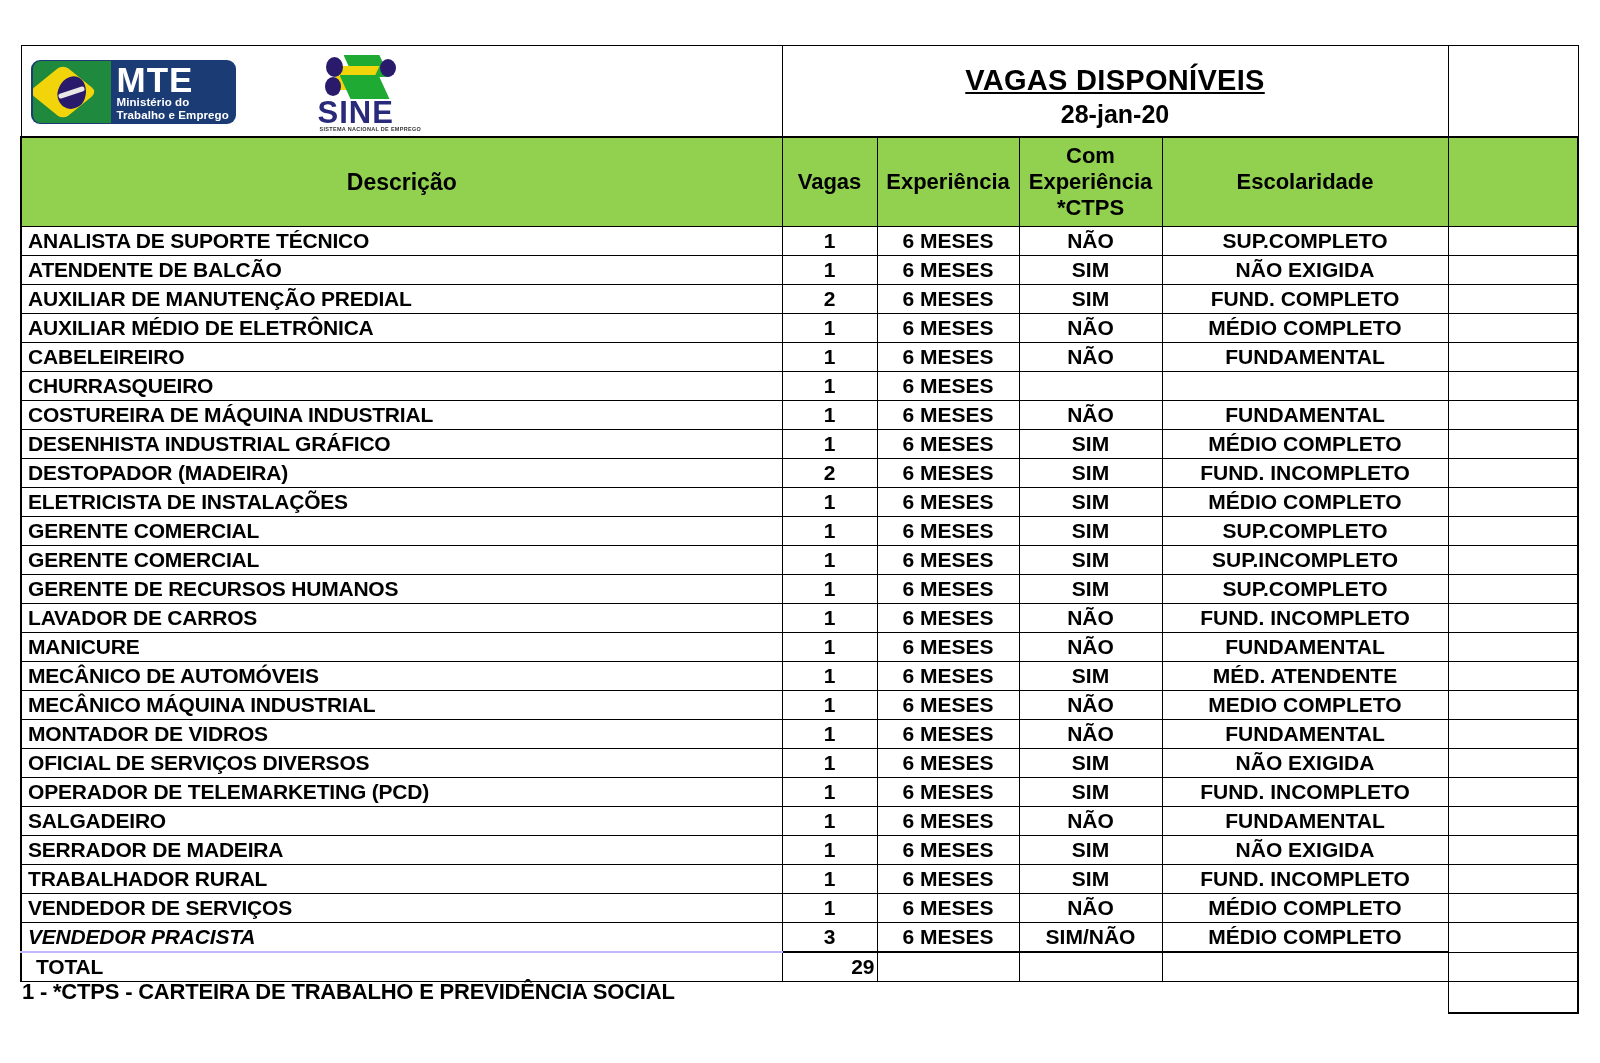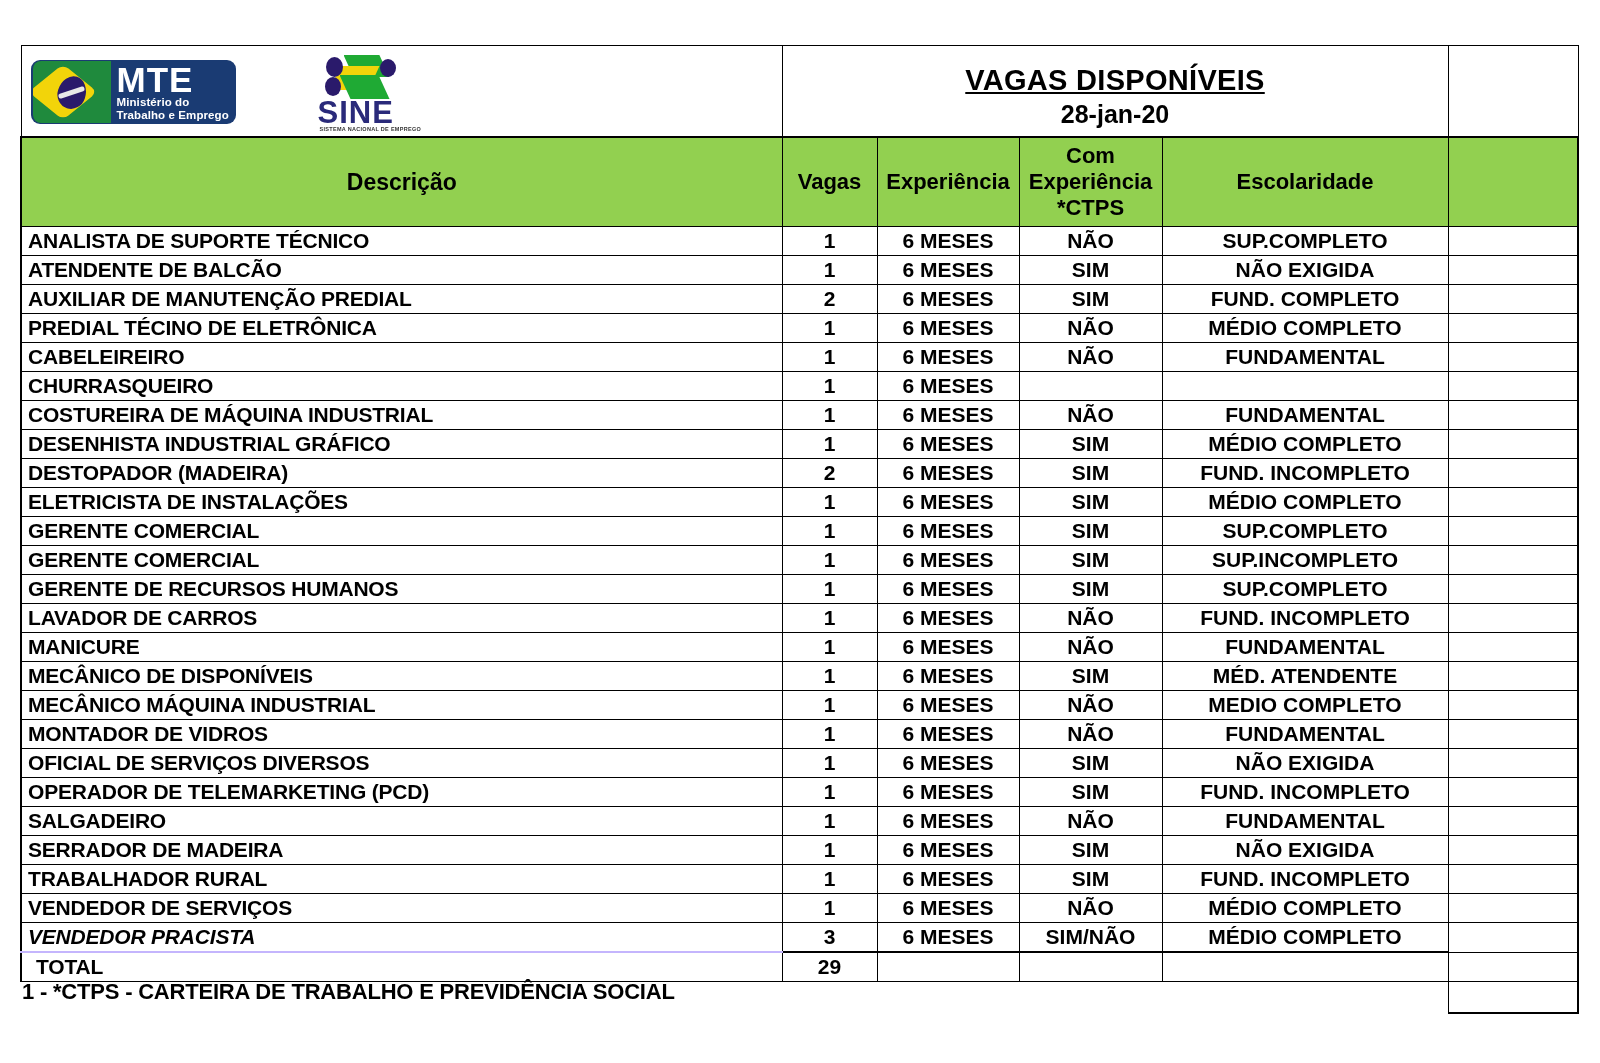--- a/index.html
+++ b/index.html
@@ -110,21 +110,21 @@
     letter-spacing: -0.2px;
   }
   tr.datarow td.d-vag,
   tr.datarow td.d-exp,
   tr.datarow td.d-ctps,
   tr.datarow td.d-esc { text-align: center; }
   tr.datarow td.d-blank { border-right: 2px solid #000000; }
 
   tr.total td { font-size: 21px; }
   tr.total td.d-desc { text-align: left; padding-left: 14px; }
-  tr.total td.d-vag { text-align: center; }
+  tr.total td.d-vag { text-align: right; }
 
   tr.tail td { height: 30px; border-left: none; border-right: none; border-bottom: none; }
   tr.tail td.d-desc { border-left: none; border-bottom: none; }
   tr.tail td.tail-blank {
     border: 1px solid #000000;
     border-right: 2px solid #000000;
     border-bottom: 2px solid #000000;
   }
   tr.last-data td.d-desc { border-bottom: 2px solid #c4b5fd; font-style: italic; }
   tr.last-data td.d-vag,
@@ -388,21 +388,21 @@
         </tr>
         <tr class="datarow">
           <td class="d-desc">AUXILIAR DE MANUTENÇÃO PREDIAL</td>
           <td class="d-vag">2</td>
           <td class="d-exp">6 MESES</td>
           <td class="d-ctps">SIM</td>
           <td class="d-esc">FUND. COMPLETO</td>
           <td class="d-blank"></td>
         </tr>
         <tr class="datarow">
-          <td class="d-desc">PREDIAL TÉCINO DE ELETRÔNICA</td>
+          <td class="d-desc">AUXILIAR MÉDIO DE ELETRÔNICA</td>
           <td class="d-vag">1</td>
           <td class="d-exp">6 MESES</td>
           <td class="d-ctps">NÃO</td>
           <td class="d-esc">MÉDIO COMPLETO</td>
           <td class="d-blank"></td>
         </tr>
         <tr class="datarow">
           <td class="d-desc">CABELEIREIRO</td>
           <td class="d-vag">1</td>
           <td class="d-exp">6 MESES</td>
@@ -484,21 +484,21 @@
         </tr>
         <tr class="datarow">
           <td class="d-desc">MANICURE</td>
           <td class="d-vag">1</td>
           <td class="d-exp">6 MESES</td>
           <td class="d-ctps">NÃO</td>
           <td class="d-esc">FUNDAMENTAL</td>
           <td class="d-blank"></td>
         </tr>
         <tr class="datarow">
-          <td class="d-desc">MECÂNICO DE DISPONÍVEIS</td>
+          <td class="d-desc">MECÂNICO DE AUTOMÓVEIS</td>
           <td class="d-vag">1</td>
           <td class="d-exp">6 MESES</td>
           <td class="d-ctps">SIM</td>
           <td class="d-esc">MÉD. ATENDENTE</td>
           <td class="d-blank"></td>
         </tr>
         <tr class="datarow">
           <td class="d-desc">MECÂNICO MÁQUINA INDUSTRIAL</td>
           <td class="d-vag">1</td>
           <td class="d-exp">6 MESES</td>

